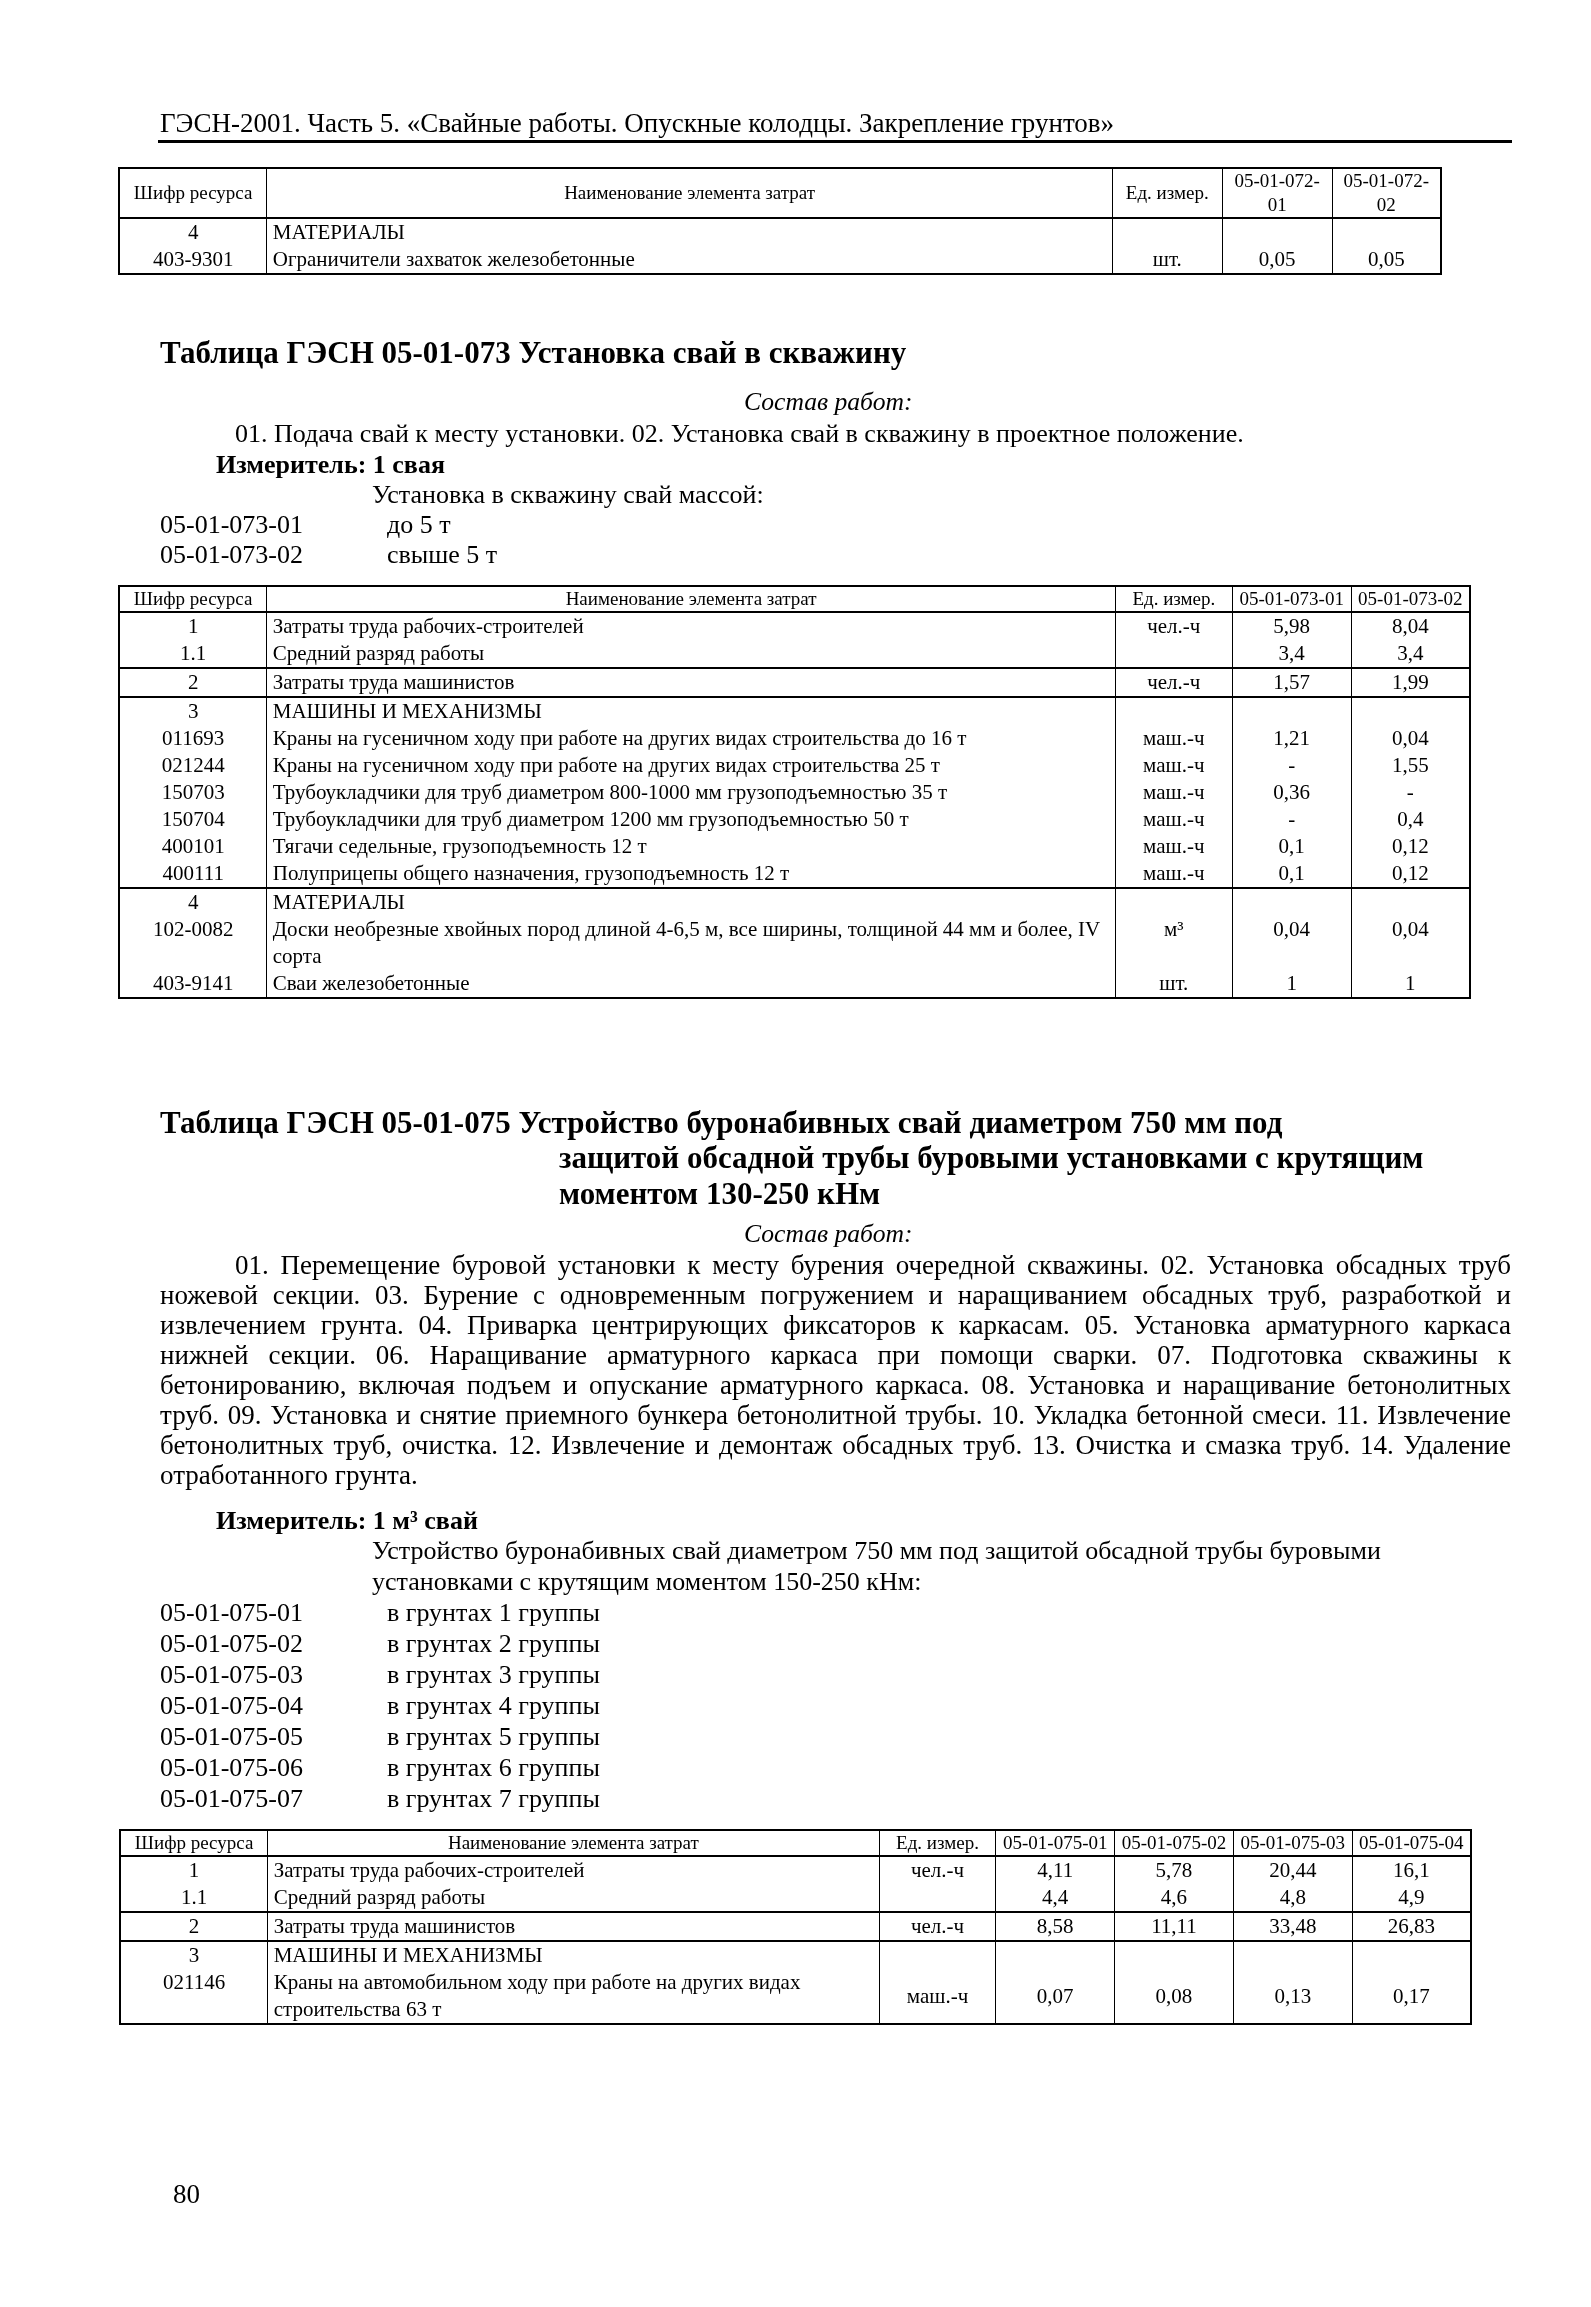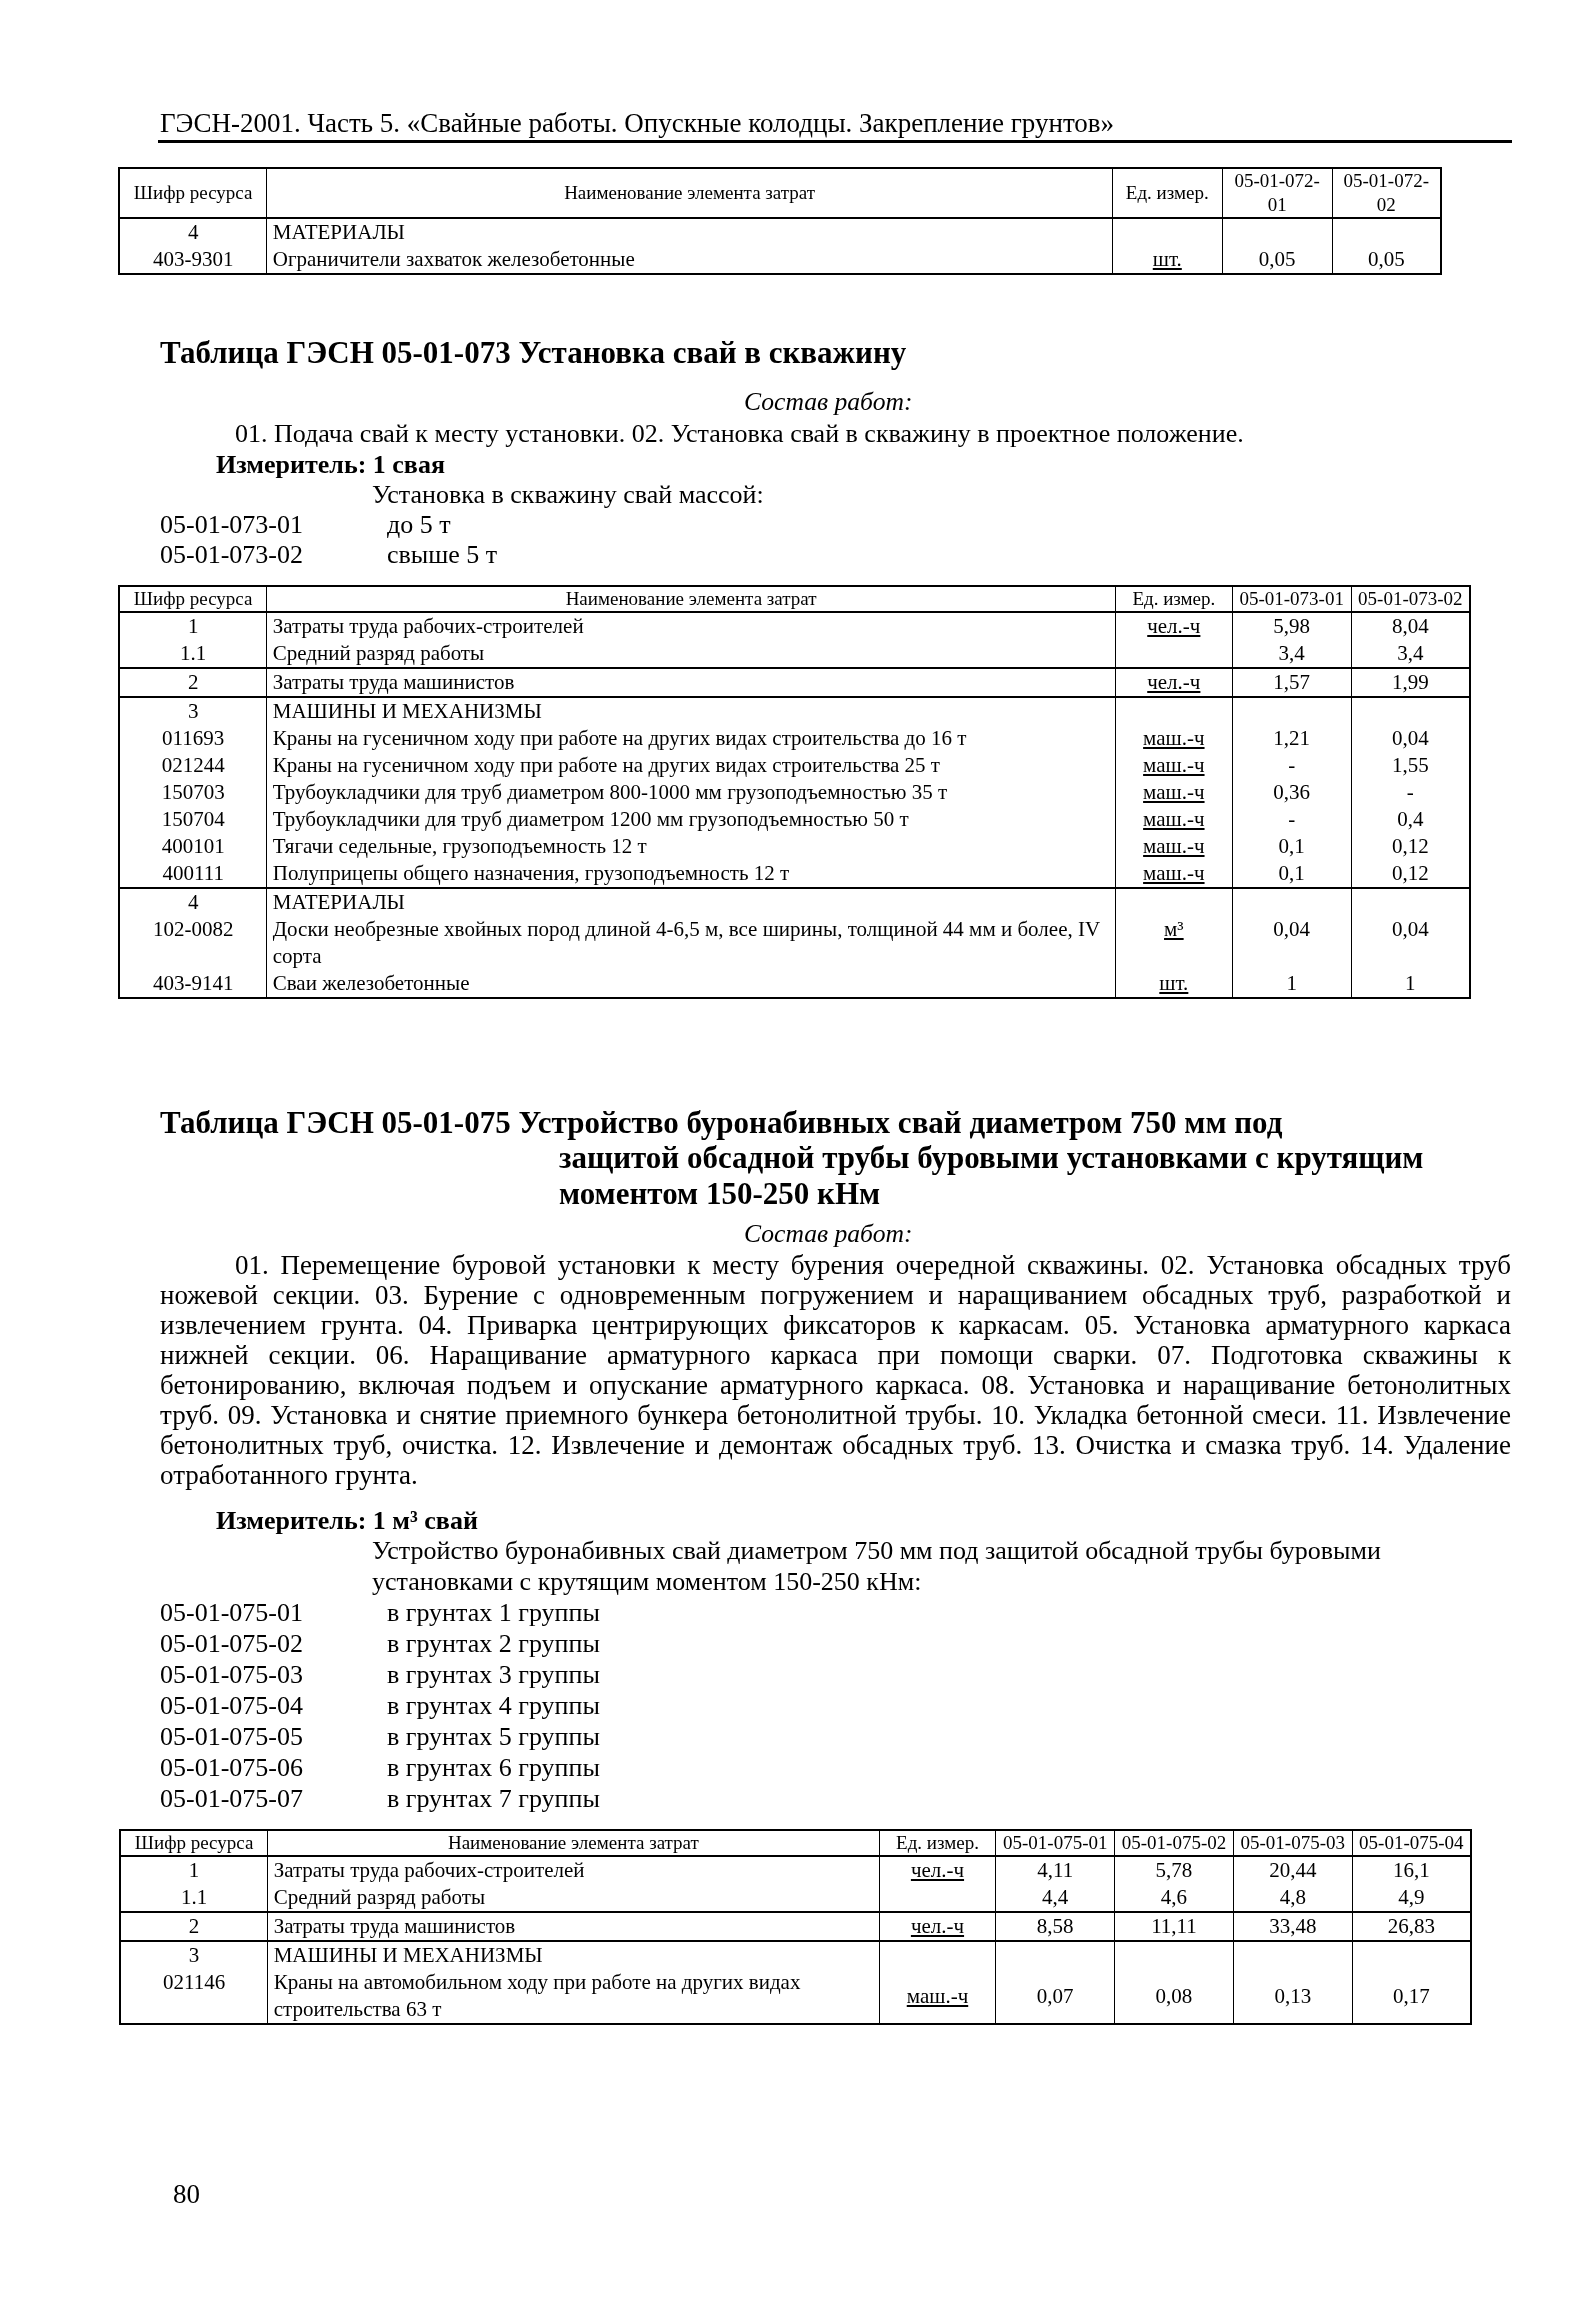--- a/index.html
+++ b/index.html
@@ -7,21 +7,21 @@
          font-family:"Liberation Serif", "DejaVu Serif", serif; color:#000; }
   .abs { position:absolute;margin-left:40px; }
   .runhead { left:120px; top:108px; font-size:27px; white-space:nowrap; }
   .runline { left:118px; top:140px; width:1354px; height:2.7px; background:#000; }
   table.gt { position:absolute; border-collapse:collapse; font-size:21px; line-height:27px; }
   table.gt td, table.gt th { border-left:1.3px solid #000; border-right:1.3px solid #000; padding:0 5.4px; vertical-align:top; font-weight:normal; }
   table.gt { border:2px solid #000; }
   table.gt th { font-size:19px; line-height:24px; text-align:center; vertical-align:middle; border-bottom:2.7px solid #000; }
   table.gt tr.grp td { border-top:2.7px solid #000; }
   td.code { text-align:center; }
-  td.unit { text-align:center;text-decoration:underline; }
+  td.unit { text-align:center; }
   td.num { text-align:center; }
   .bold { font-weight:bold; }
   .ttl { font-size:31px; font-weight:bold; white-space:nowrap; }
   .ital { font-style:italic; font-size:25.6px; }
   .txt { font-size:26px; white-space:nowrap;font-family:Liberation Serif, serif; }
   .para { font-size:27px; line-height:30px; text-align:justify; }
   .pagenum { font-size:27px; }
 </style>
 </head>
 <body>
@@ -185,21 +185,21 @@
       <td>Сваи железобетонные</td>
       <td class="unit">шт.</td>
       <td class="num">1</td>
       <td class="num">1</td>
     </tr>
   </tbody>
 </table>
 
 <div class="abs ttl" style="left:120px; top:1105px;">Таблица ГЭСН 05-01-075 Устройство буронабивных свай диаметром 750 мм под</div>
 <div class="abs ttl" style="left:519px; top:1140px;">защитой обсадной трубы буровыми установками с крутящим</div>
-<div class="abs ttl" style="left:519px; top:1176px;">моментом 150-250 кНм</div>
+<div class="abs ttl" style="left:519px; top:1176px;">моментом 130-250 кНм</div>
 <div class="abs ital" style="left:704px; top:1219px;">Состав работ:</div>
 <div class="abs para" style="left:120px; top:1250px; width:1351px; text-indent:75px;">01. Перемещение буровой установки к месту бурения очередной скважины. 02. Установка обсадных труб ножевой секции. 03. Бурение с одновременным погружением и наращиванием обсадных труб, разработкой и извлечением грунта. 04. Приварка центрирующих фиксаторов к каркасам. 05. Установка арматурного каркаса нижней секции. 06. Наращивание арматурного каркаса при помощи сварки. 07. Подготовка скважины к бетонированию, включая подъем и опускание арматурного каркаса. 08. Установка и наращивание бетонолитных труб. 09. Установка и снятие приемного бункера бетонолитной трубы. 10. Укладка бетонной смеси. 11. Извлечение бетонолитных труб, очистка. 12. Извлечение и демонтаж обсадных труб. 13. Очистка и смазка труб. 14. Удаление отработанного грунта.</div>
 <div class="abs txt bold" style="left:176px; top:1506px;">Измеритель: 1 м³ свай</div>
 <div class="abs txt" style="left:332px; top:1536px;">Устройство буронабивных свай диаметром 750 мм под защитой обсадной трубы буровыми</div>
 <div class="abs txt" style="left:332px; top:1567px;">установками с крутящим моментом 150-250 кНм:</div>
 
 <div class="abs txt" style="left:120px; top:1598px;">05-01-075-01</div>
 <div class="abs txt" style="left:347px; top:1598px;">в грунтах 1 группы</div>
 <div class="abs txt" style="left:120px; top:1629px;">05-01-075-02</div>
 <div class="abs txt" style="left:347px; top:1629px;">в грунтах 2 группы</div>

